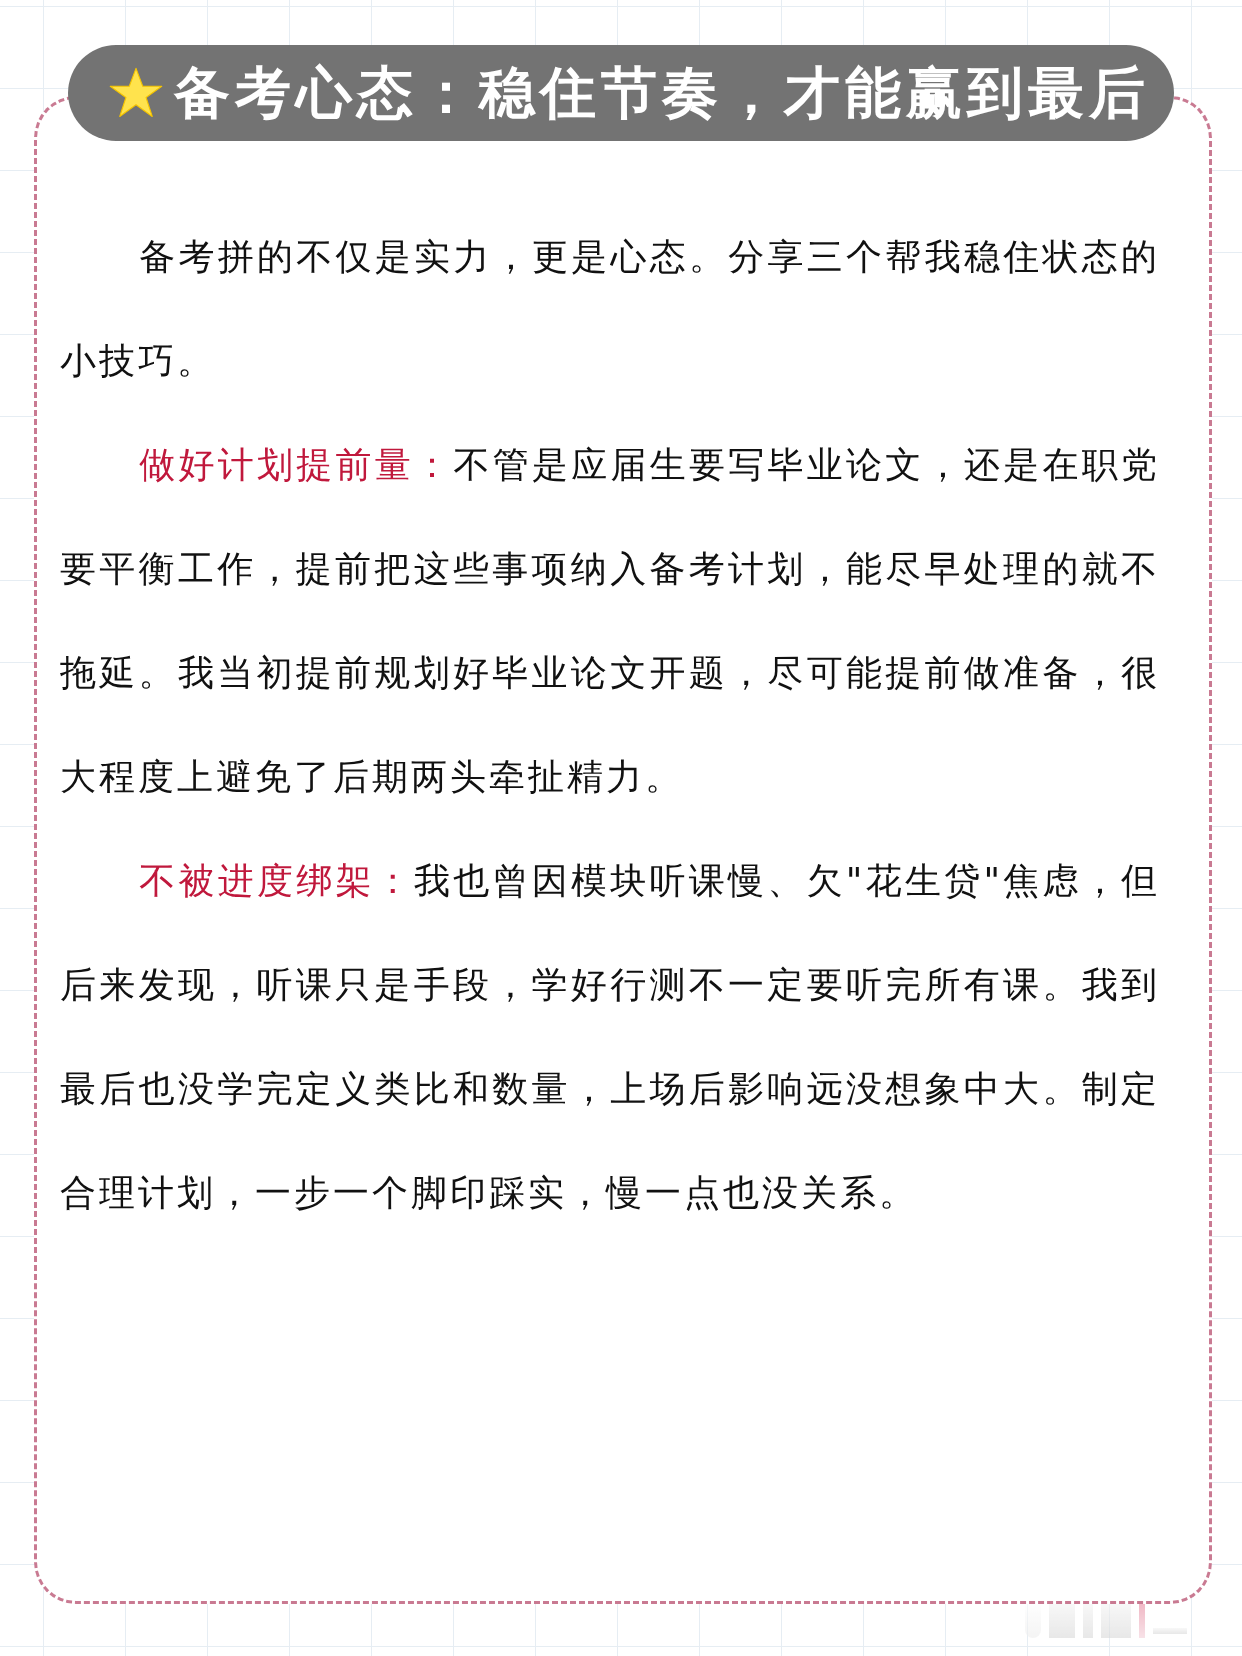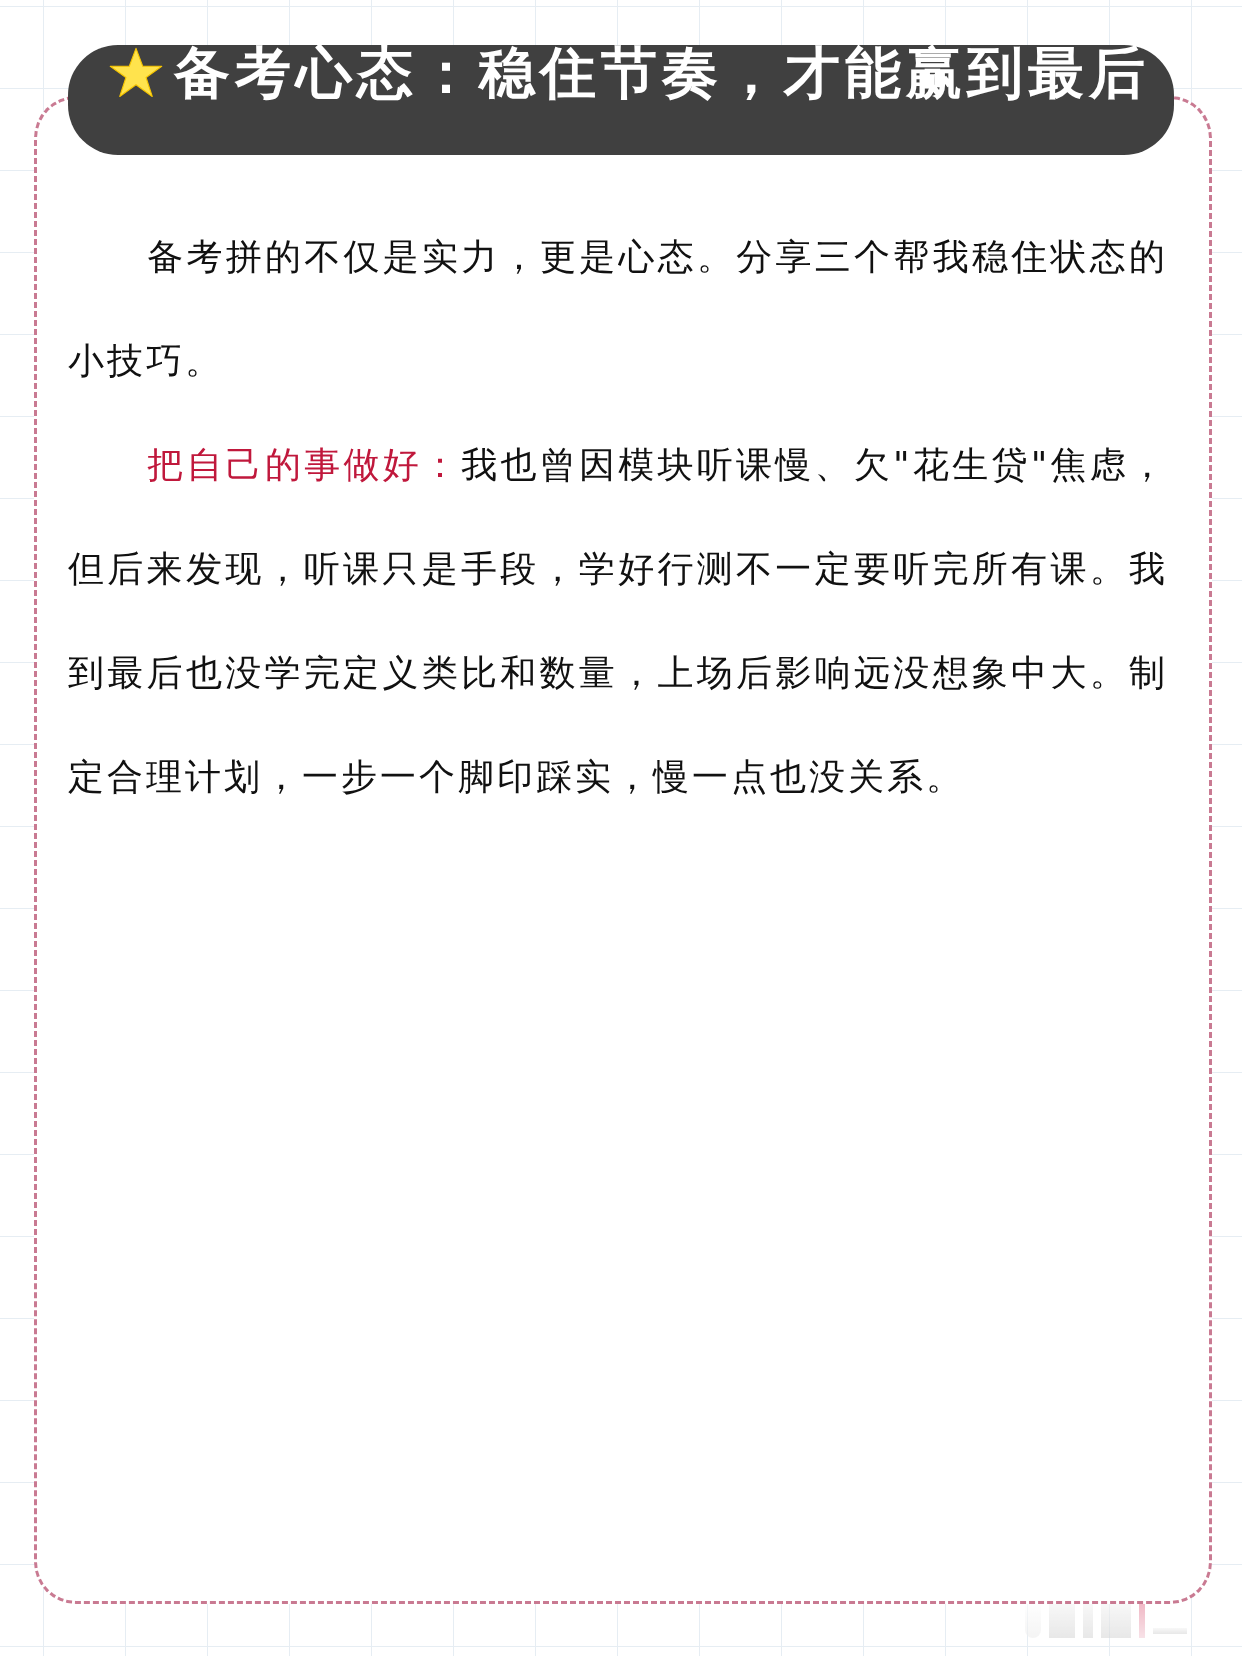--- a/index.html
+++ b/index.html
@@ -25,46 +25,46 @@
       box-sizing: border-box;
       border: 3px dashed #c97a92;
       border-radius: 42px;
       background: #ffffff;
     }
     .title-pill {
       position: absolute;
       left: 68px;
       top: 45px;
       width: 1106px;
-      height: 110px;
-      background: #404040;
+      height: 96px;
+      background: #737373;
       border-radius: 50px;
       display: flex;
-      align-items: flex-start;
+      align-items: center;
       box-sizing: border-box;
       padding-left: 40px;
       z-index: 2;
     }
     .title-pill .star {
       width: 56px;
       height: 56px;
       margin-right: 10px;
       flex: 0 0 auto;
     }
     .title-pill .title-text {
       color: #ffffff;
       font-size: 56px;
       font-weight: bold;
       letter-spacing: 5px;
       white-space: nowrap;
       line-height: 1;
     }
     .content {
       position: absolute;
-      left: 68px;
+      left: 60px;
       top: 205px;
       width: 1100px;
       z-index: 2;
     }
     .para {
       margin: 0;
       font-size: 36px;
       line-height: 104px;
       color: #111111;
       letter-spacing: 3px;
@@ -99,23 +99,26 @@
 <div class="title-pill">
   <svg class="star" viewBox="0 0 100 100">
     <polygon points="50,6 62,38 96,38 68,58 79,92 50,71 21,92 32,58 4,38 38,38" fill="#ffe34d" stroke="#f5c400" stroke-width="2" stroke-linejoin="round"></polygon>
   </svg>
   <span class="title-text">备考心态：稳住节奏，才能赢到最后</span>
 </div>
 
 <div class="content">
   <p class="para">备考拼的不仅是实力，更是心态。分享三个帮我稳住状态的小技巧。</p>
 
+  <p class="para">
+    <span class="hl">做好计划提前量：</span><span>不管是应届生要写毕业论文，还是在职党要平衡工作，提前把这些事项纳入备考计划，能尽早处理的就不拖延。我当初提前规划好毕业论文开题，尽可能提前做准备，很大程度上避免了后期两头牵扯精力。</span>
+  </p>
 
   <p class="para">
-    <span class="hl">把自己的事做好：</span><span>我也曾因模块听课慢、欠"花生贷"焦虑，但后来发现，听课只是手段，学好行测不一定要听完所有课。我到最后也没学完定义类比和数量，上场后影响远没想象中大。制定合理计划，一步一个脚印踩实，慢一点也没关系。</span>
+    <span class="hl">不被进度绑架：</span><span>我也曾因模块听课慢、欠"花生贷"焦虑，但后来发现，听课只是手段，学好行测不一定要听完所有课。我到最后也没学完定义类比和数量，上场后影响远没想象中大。制定合理计划，一步一个脚印踩实，慢一点也没关系。</span>
   </p>
 
 </div>
 
 <div class="watermark">
   <span style="width:16px;border-radius:0 0 8px 8px;background:linear-gradient(#fff,#eee);"></span>
   <span style="width:26px;"></span>
   <span style="width:10px;"></span>
   <span style="width:30px;"></span>
   <span style="width:6px;background:linear-gradient(#e88aa0,#f3d0d9);"></span>

